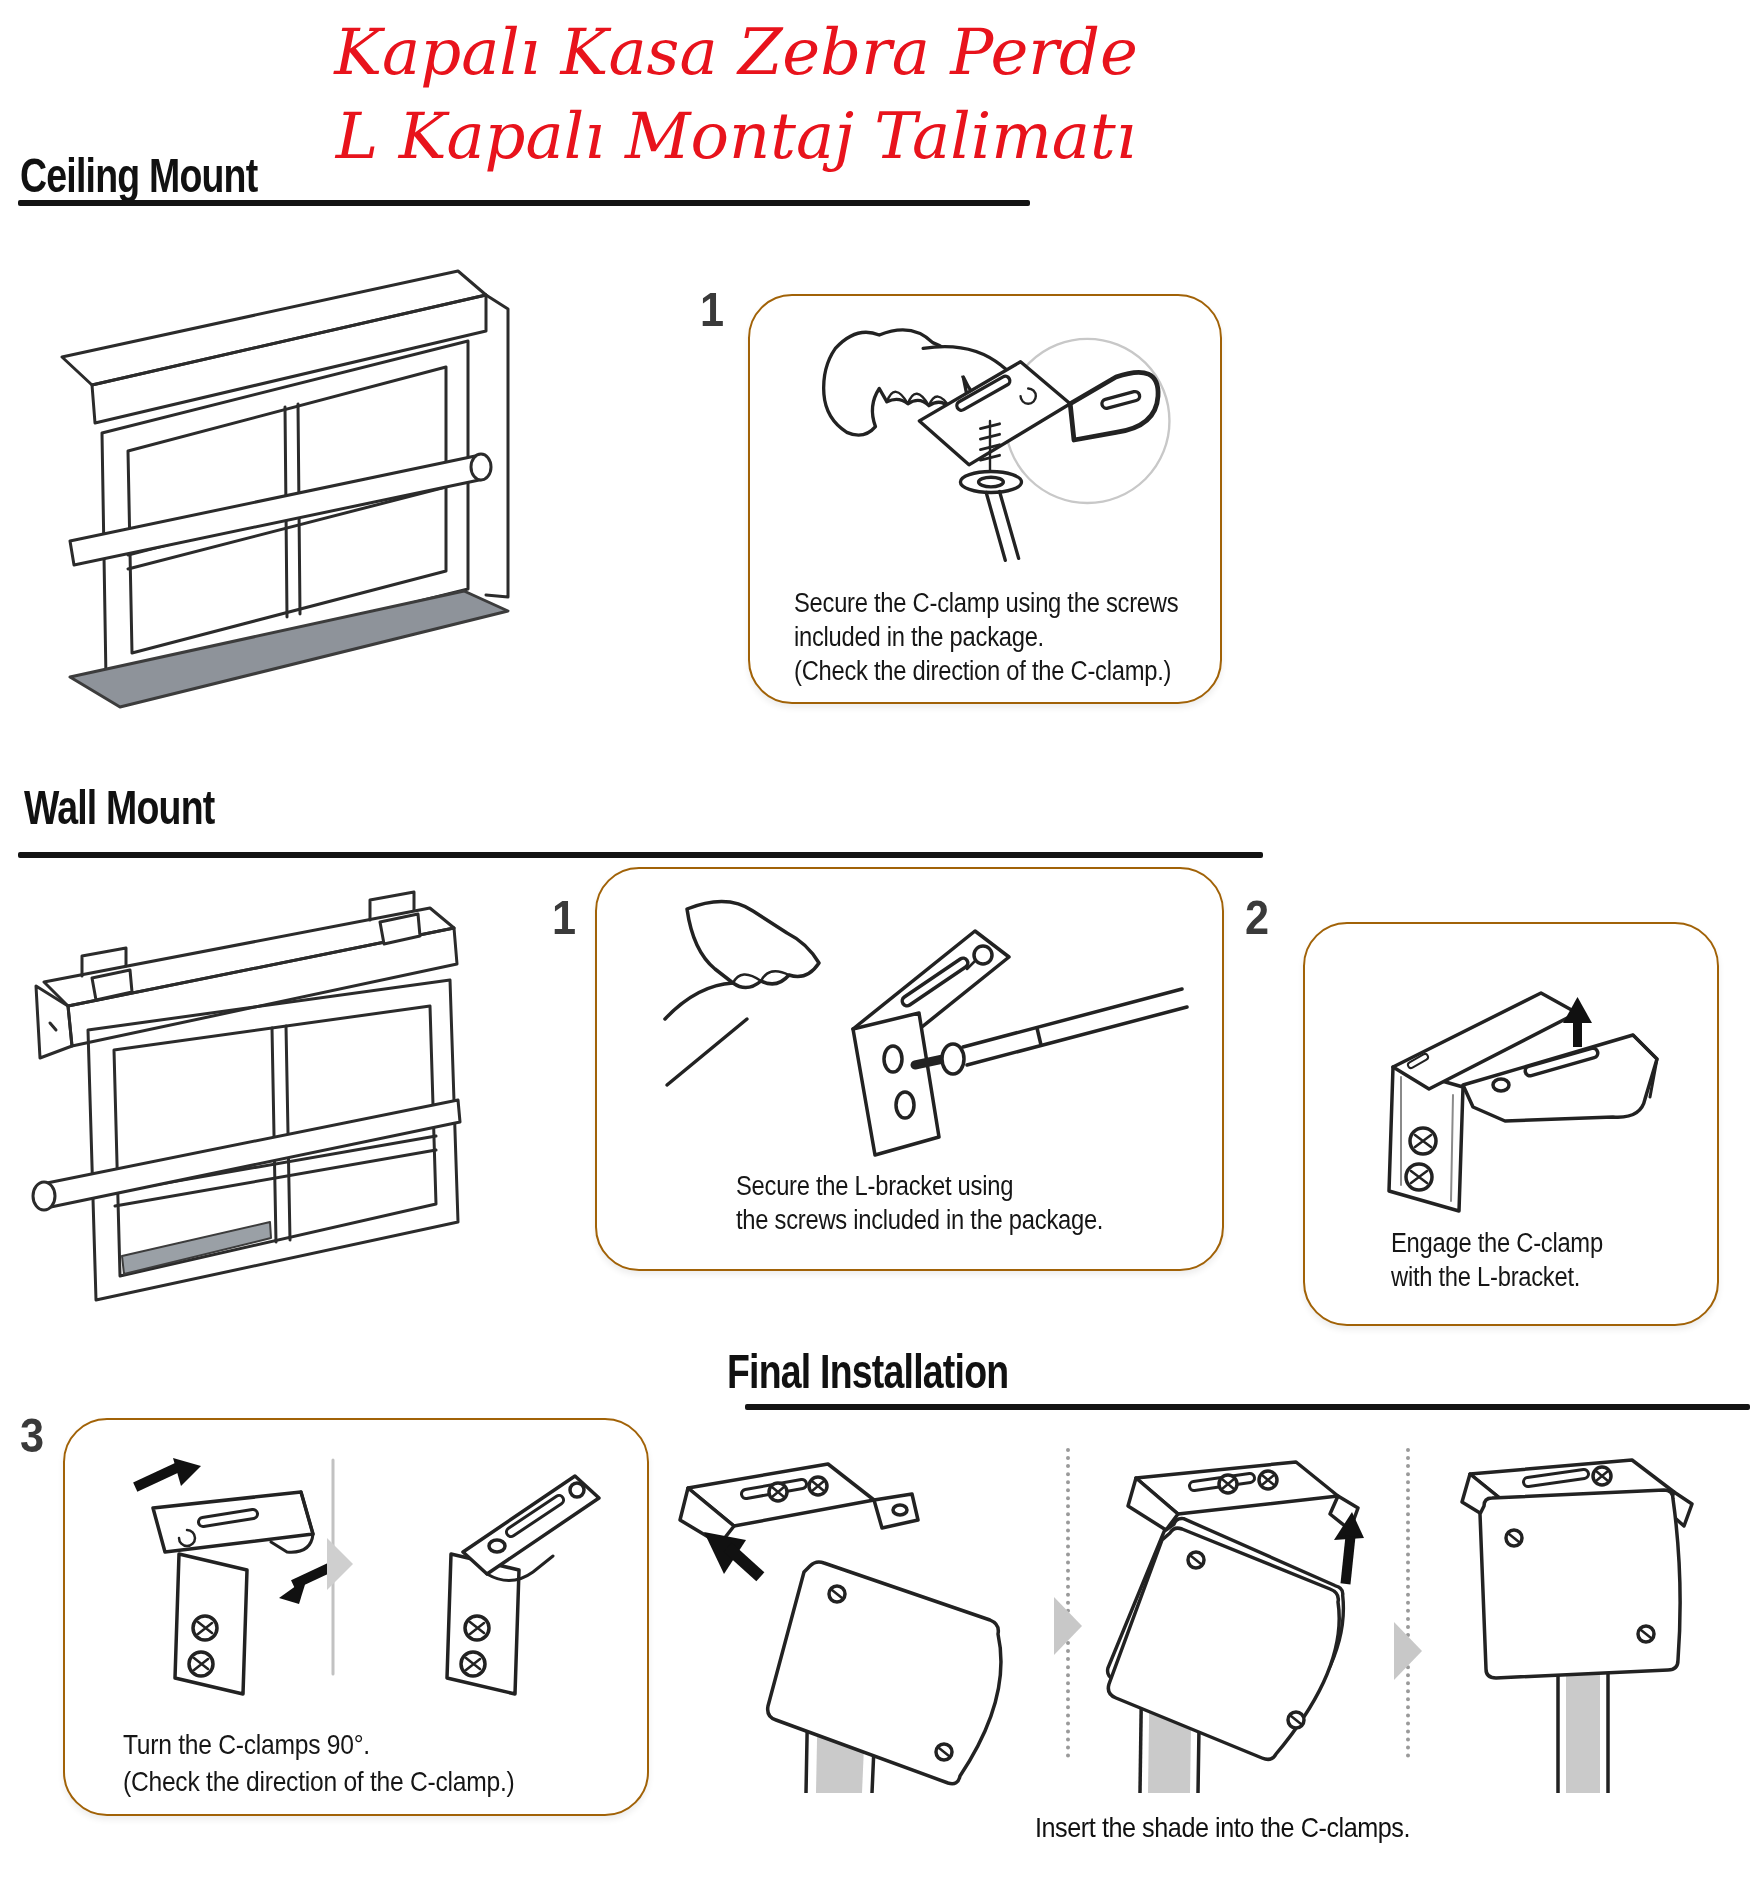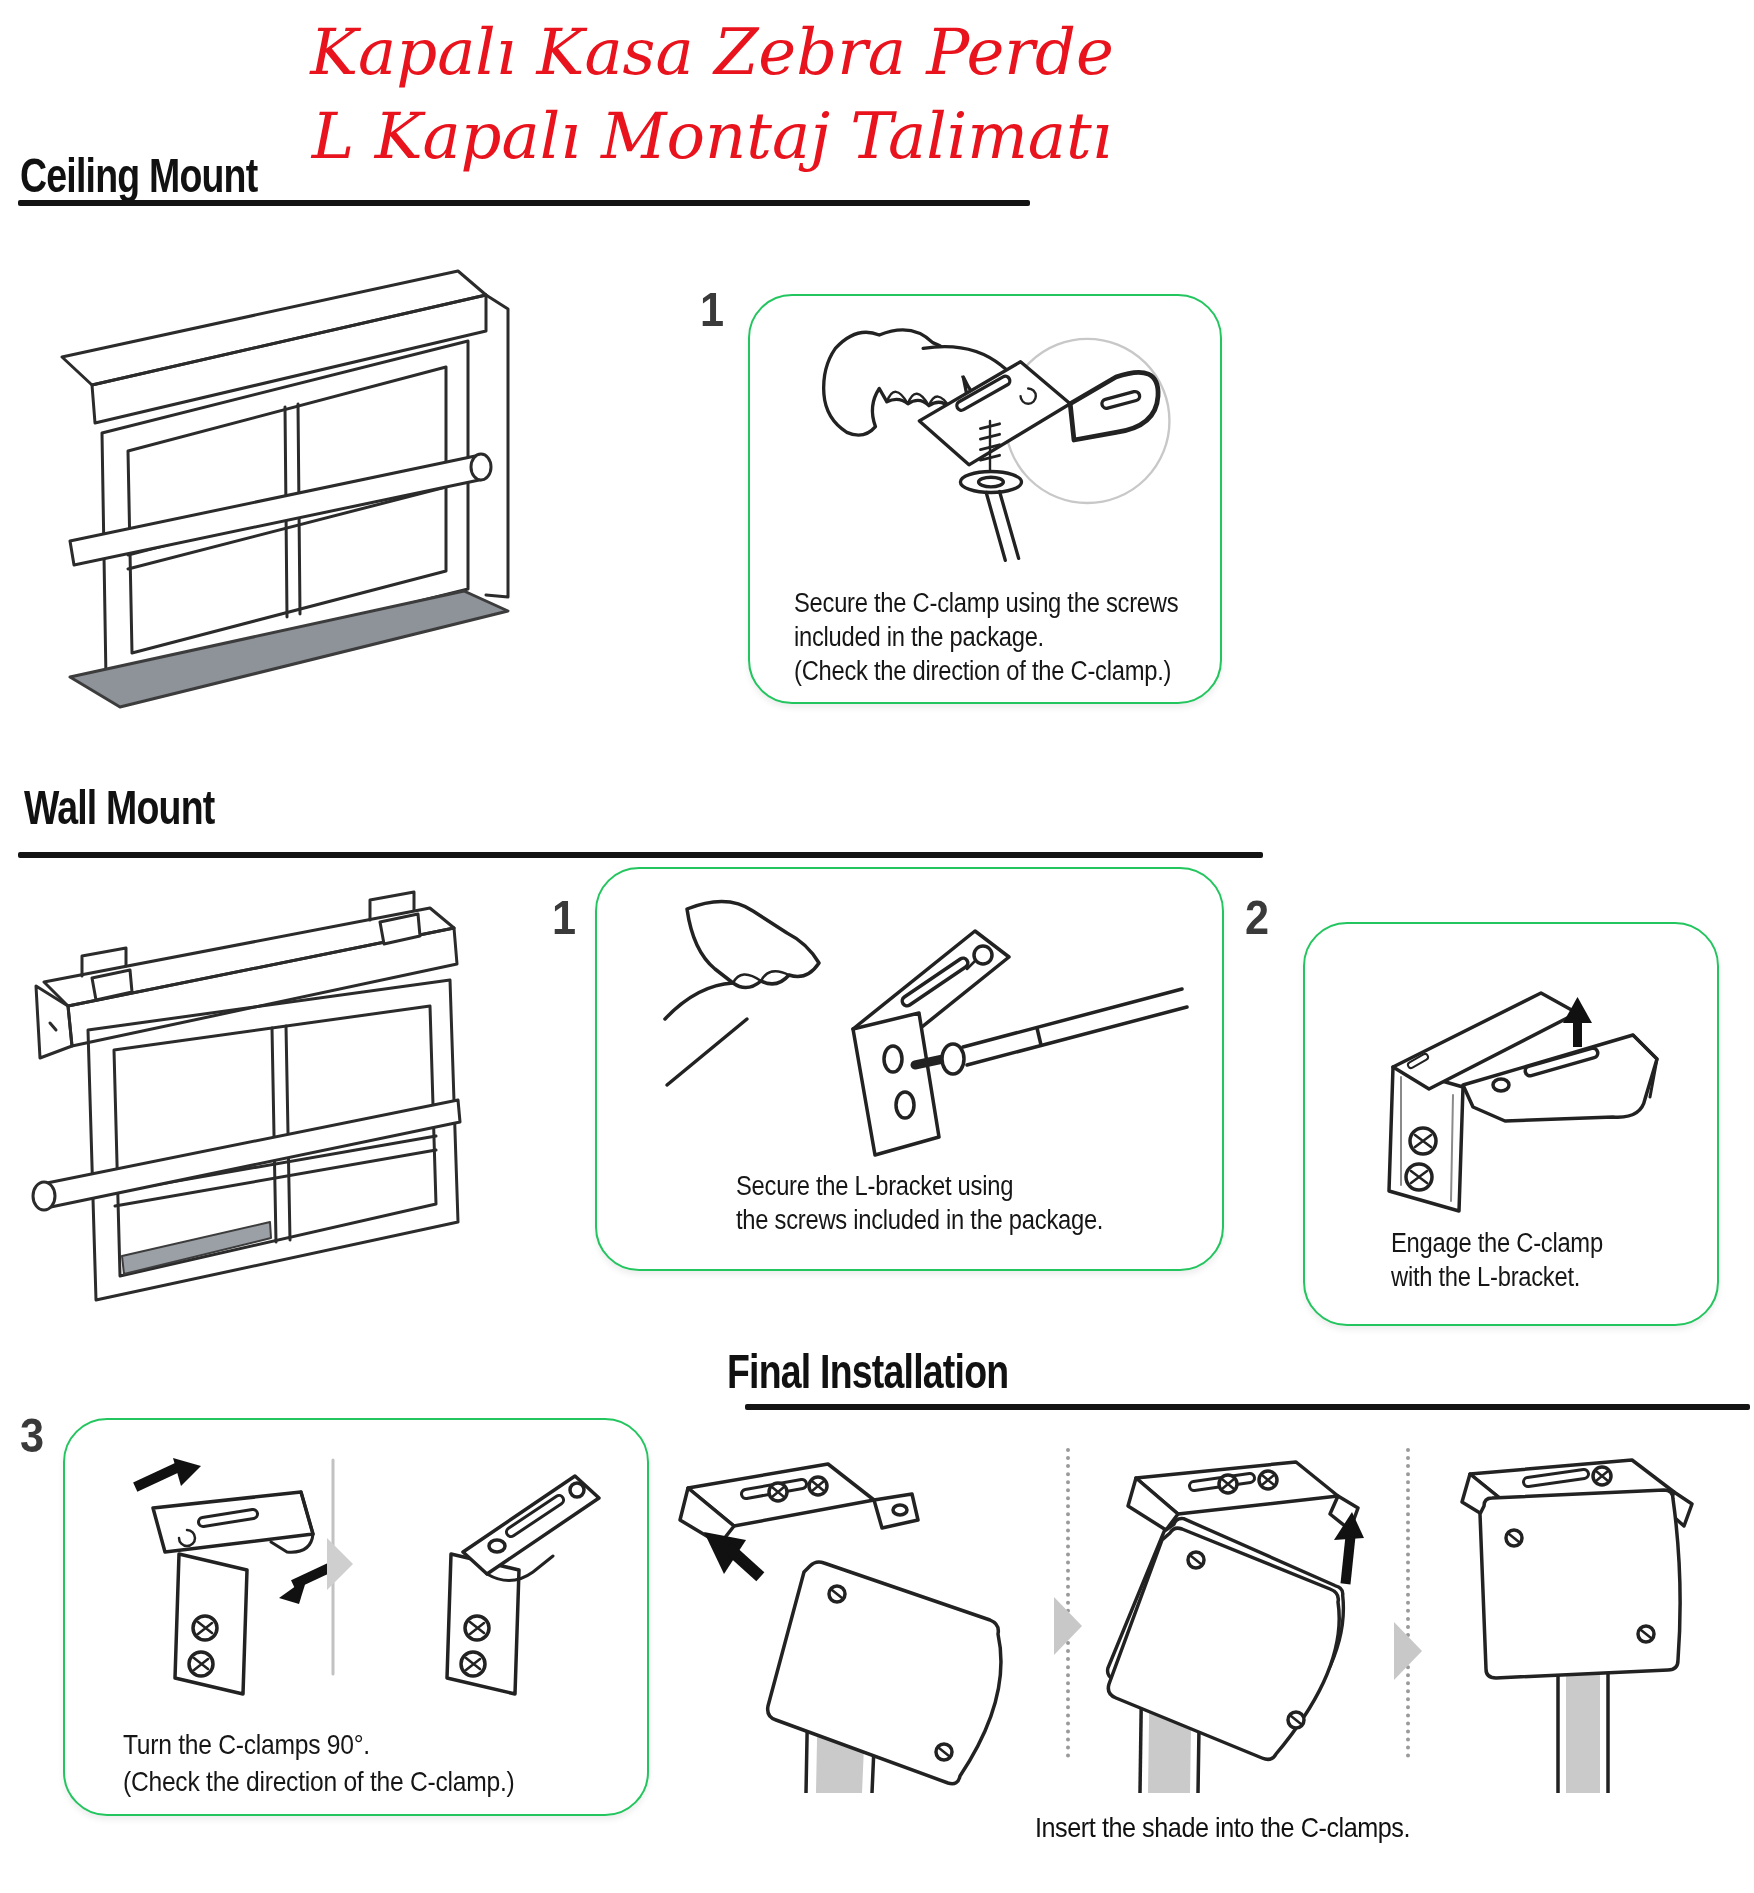--- a/index.html
+++ b/index.html
@@ -2,27 +2,27 @@
 <html><head>
 <meta charset="utf-8">
 <style>
   html,body{margin:0;padding:0;background:#fff;}
   #page{position:relative;width:1754px;height:1893px;background:#ffffff;overflow:hidden;
         font-family:"Liberation Sans",sans-serif;color:#1b1b1b;}
   .abs{position:absolute;}
   
   .title{left:0;top:10px;width:1424px;text-align:center;color:#e8131c;
          font-family:"DejaVu Serif","Liberation Serif",serif;font-style:italic;
-         font-size:64px;line-height:84px;font-weight:500;letter-spacing:0px;}
+         font-size:64px;line-height:84px;font-weight:500;letter-spacing:0px;padding-left:24px;}
   
   .heading{font-weight:700;font-size:48px;color:#111;letter-spacing:-1px;
            transform:scaleX(0.78);transform-origin:left center;white-space:nowrap;}
   .rule{height:6px;background:#141414;border-radius:2px;}
   
-  .card{background:#fff;border:2px solid #22c55e;border-radius:44px;
+  .card{background:#fff;border:2px solid #a16207;border-radius:44px;
         box-shadow:0 4px 6px rgba(0,0,0,0.07);}
   .stepnum{font-weight:700;font-size:48px;color:#3a3a3a;transform:scaleX(0.9);
            transform-origin:left top;}
   .cap{font-size:27px;line-height:34px;color:#161616;letter-spacing:-0.3px;
        transform:scaleX(0.88);transform-origin:left top;white-space:nowrap;}
   .cap.big{font-size:28px;line-height:37px;}
   .finalcap{font-size:28px;letter-spacing:-0.5px;color:#111;transform:scaleX(0.9);
             transform-origin:left top;white-space:nowrap;}
   
   .dashsep{width:0;border-left:4px dotted #9a9a9a;}

